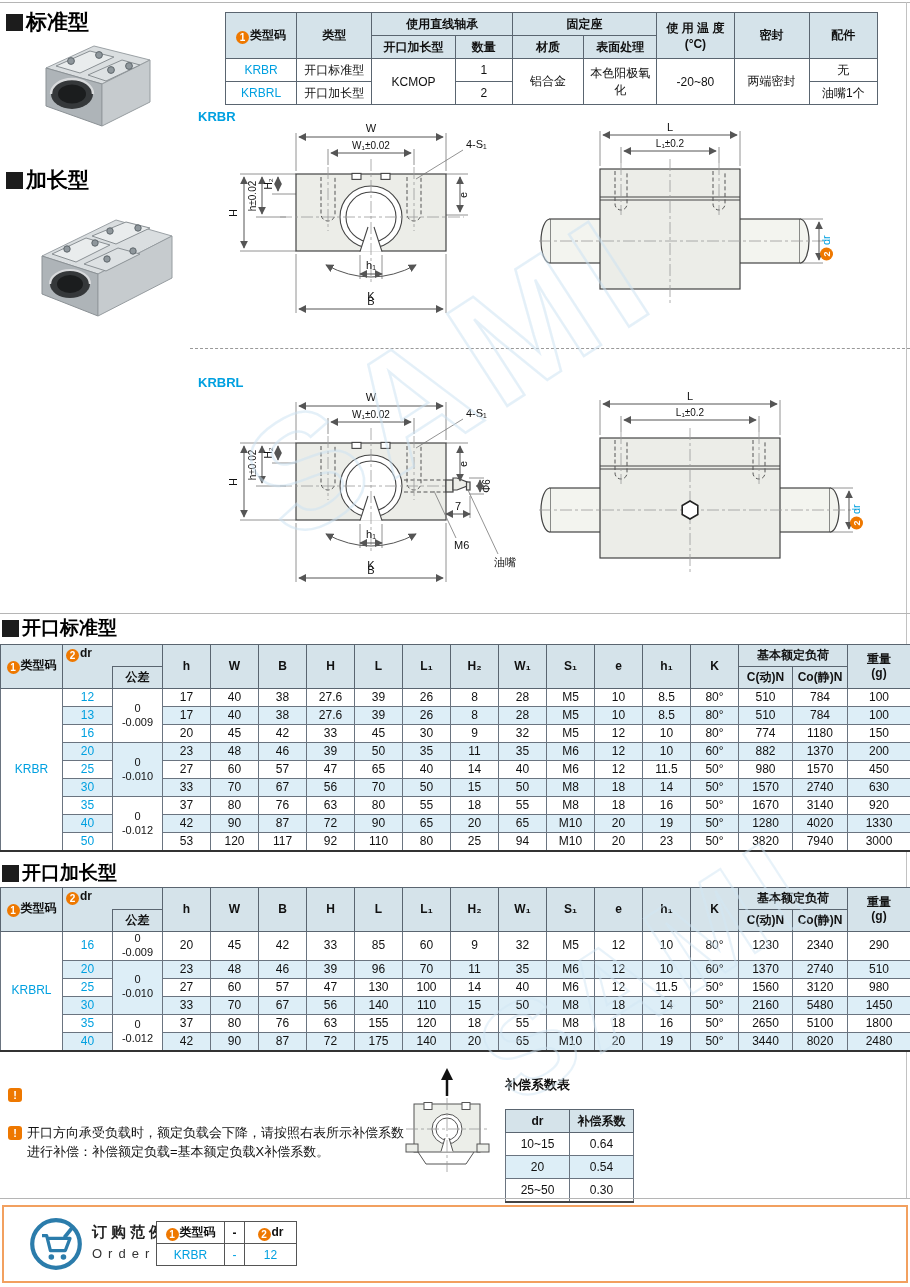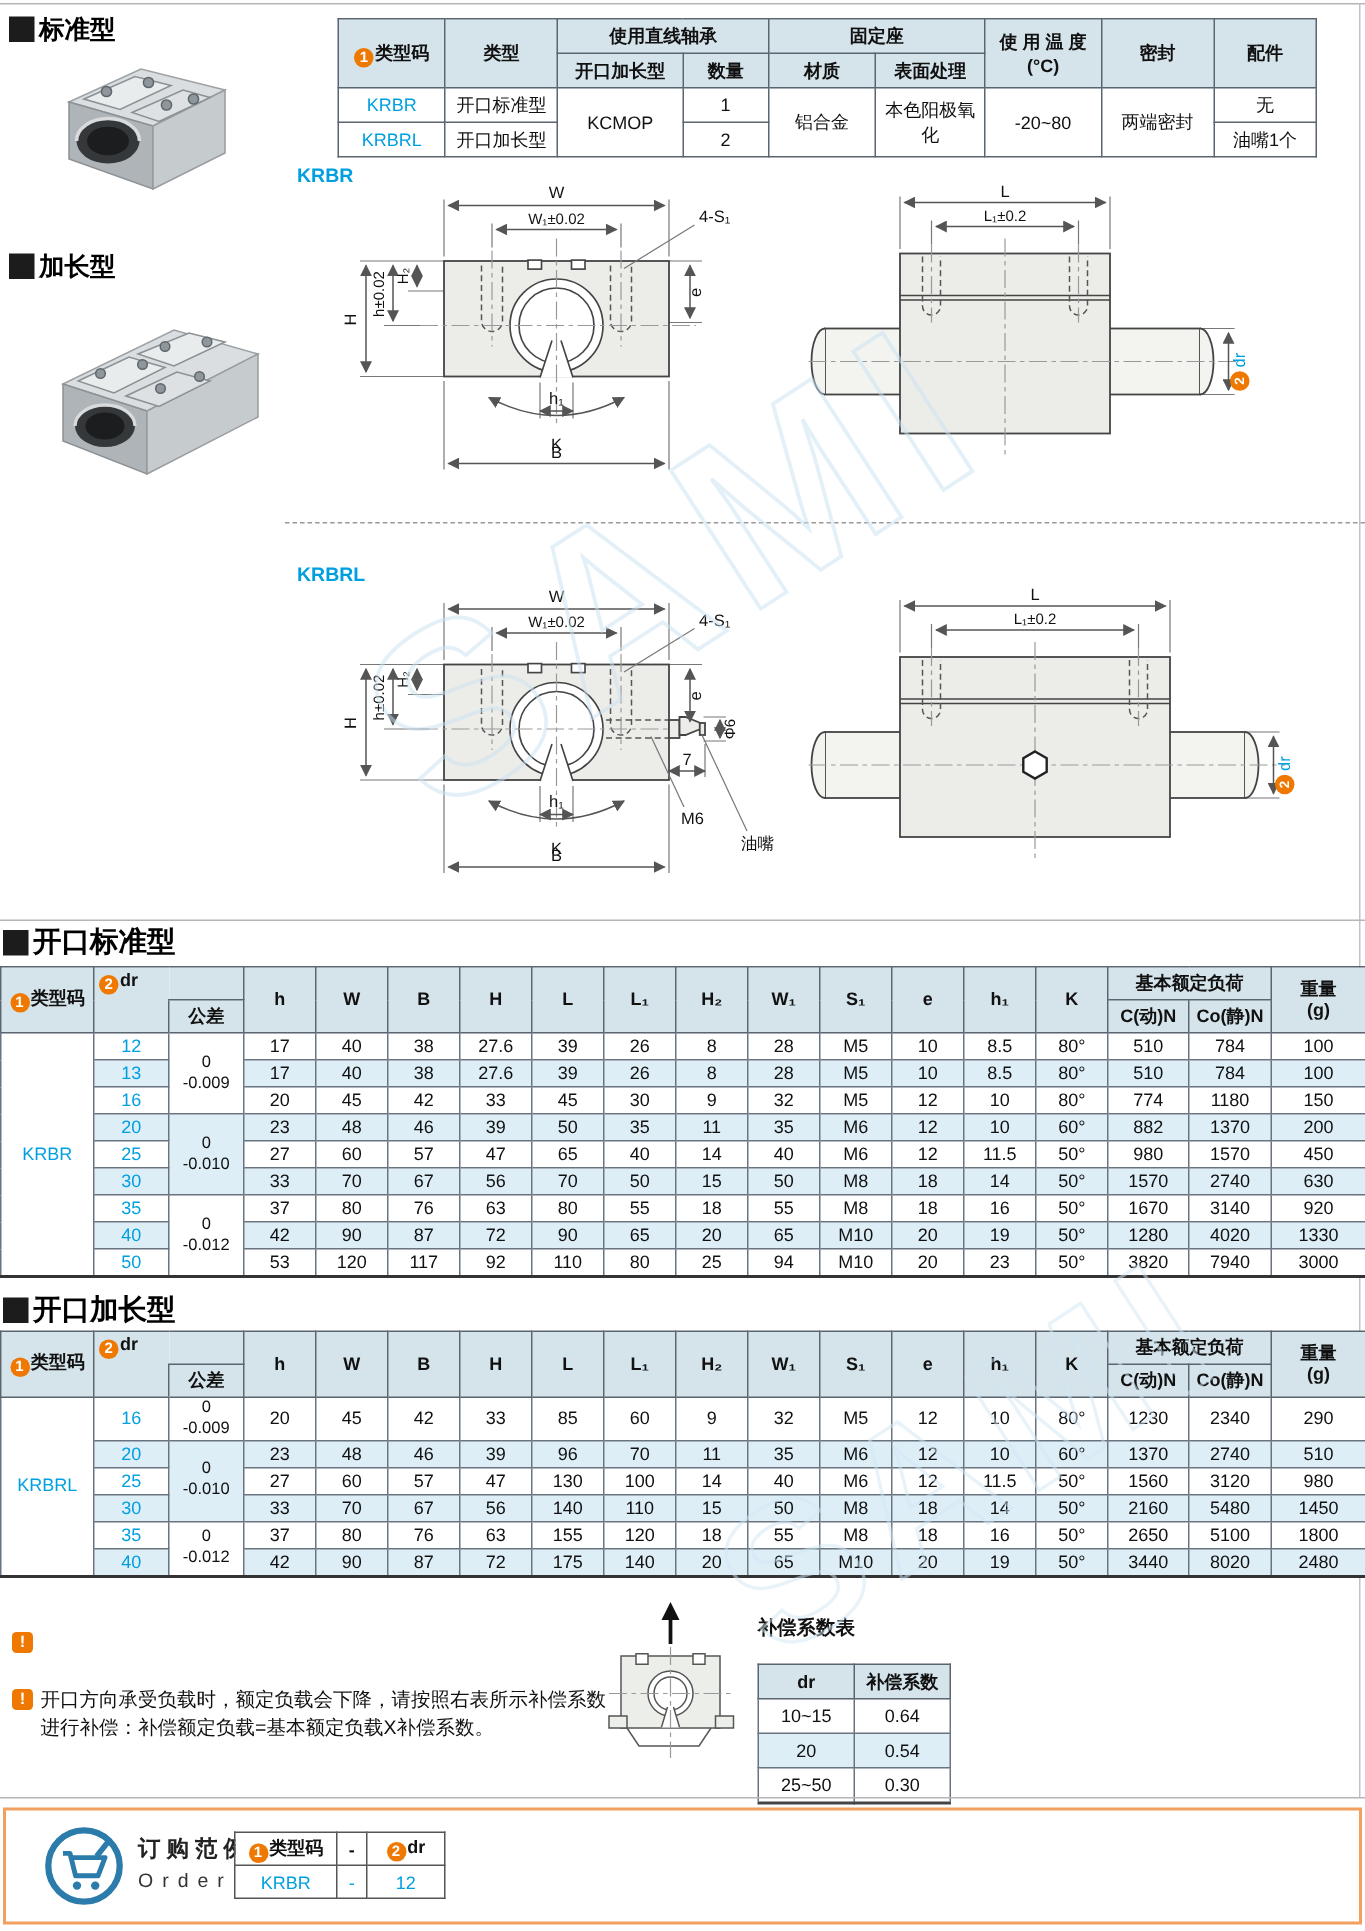--- a/index.html
+++ b/index.html
@@ -4,21 +4,21 @@
 <style>
   html,body{margin:0;padding:0;background:#fff}
   #page{position:relative;width:910px;height:1287px;background:#fff;overflow:hidden;
         font-family:"Liberation Sans","DejaVu Sans",sans-serif;color:#111;font-size:12px}
   .abs{position:absolute}
   .hairline{position:absolute;left:0;width:910px;height:0;border-top:1px solid #b5b5b5}
   .vline{position:absolute;width:0;border-left:1px solid #c2c2c2}
   
   .sech{display:flex;align-items:center;font-weight:bold;color:#000}
   .sech .sq{width:17px;height:17px;background:#1c1c1c;margin-right:3px;flex:none}
-  .sech.big{font-size:17px}
+  .sech.big{font-size:21px}
   .sech.mid{font-size:19px}
   
   .mk{display:inline-block;width:13px;height:13px;border-radius:50%;background:#ee7800;color:#fff;
       font-size:10px;line-height:13px;text-align:center;font-weight:bold;margin-right:1px;vertical-align:-2px}
   .bl{color:#00a0e0}
   .pre{white-space:pre-line}
   
   #spec{border-collapse:collapse;table-layout:fixed;width:653px;text-align:center;font-size:12px}
   #spec th{background:#d5e3ea;border:1px solid #5a6570;font-weight:bold;height:22px;padding:0 1px}
   #spec td{border:1px solid #5a6570;height:22px;padding:0 1px;background:#fff}

